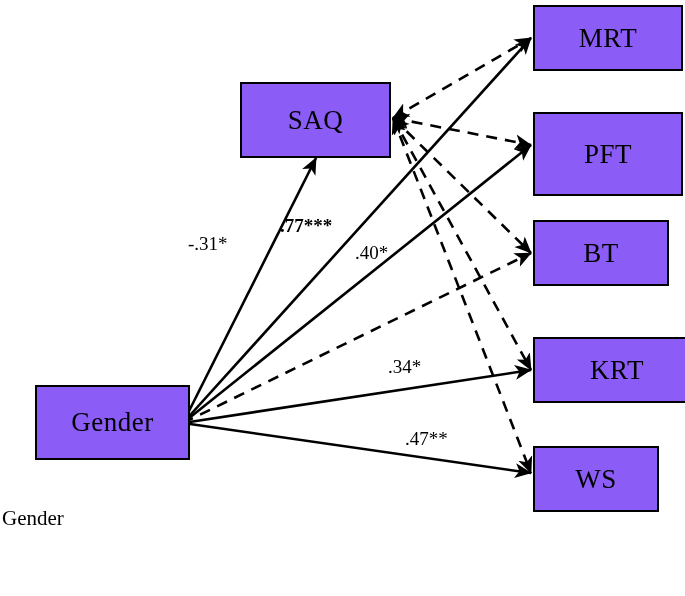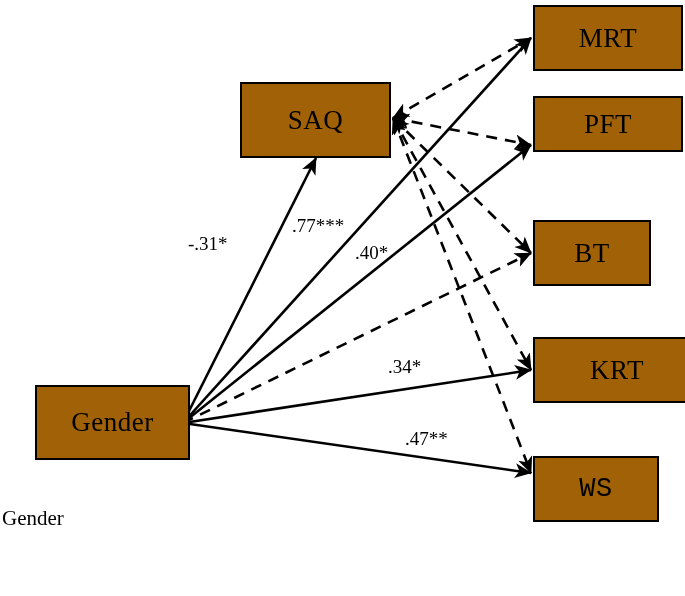--- a/index.html
+++ b/index.html
@@ -19,21 +19,21 @@
     position: absolute;
     left: 0;
     top: 0;
     width: 685px;
     height: 596px;
   }
   .node {
     position: absolute;
     box-sizing: border-box;
     border: 2px solid #000000;
-    background: #a16207;
+    background: #8b5cf6;
     display: flex;
     align-items: center;
     justify-content: center;
     color: #000000;
     z-index: 3;
   }
   .node-label {
     font-size: 27px;
     line-height: 1;
     letter-spacing: 0.5px;
@@ -91,36 +91,36 @@
 
   <div class="node" style="left: 240px; top: 82px; width: 151px; height: 76px;">
     <span class="node-label">SAQ</span>
   </div>
   <div class="node" style="left: 35px; top: 385px; width: 155px; height: 75px;">
     <span class="node-label">Gender</span>
   </div>
   <div class="node" style="left: 533px; top: 5px; width: 150px; height: 66px;">
     <span class="node-label">MRT</span>
   </div>
-  <div class="node" style="left: 533px; top: 96px; width: 150px; height: 56px;">
+  <div class="node" style="left: 533px; top: 112px; width: 150px; height: 84px;">
     <span class="node-label">PFT</span>
   </div>
-  <div class="node" style="left: 533px; top: 220px; width: 118px; height: 66px;">
+  <div class="node" style="left: 533px; top: 220px; width: 136px; height: 66px;">
     <span class="node-label">BT</span>
   </div>
   <div class="node" style="left: 533px; top: 337px; width: 168px; height: 66px;">
     <span class="node-label">KRT</span>
   </div>
-  <div class="node" style="left: 533px; top: 456px; width: 126px; height: 66px; font-family: Liberation Mono, monospace;">
+  <div class="node" style="left: 533px; top: 446px; width: 126px; height: 66px;">
     <span class="node-label">WS</span>
   </div>
 
   <div id="edge-labels">
       <div class="edge-label" style="left: 150px; top: 234px; margin-left: 38px;">-.31*</div>
-      <div class="edge-label" style="left: 292px; top: 216px;">.77***</div>
+      <div class="edge-label" style="left: 280px; top: 216px; font-weight: bold;">.77***</div>
       <div class="edge-label" style="left: 355px; top: 243px;">.40*</div>
       <div class="edge-label" style="left: 388px; top: 357px;">.34*</div>
       <div class="edge-label" style="left: 405px; top: 429px;">.47**</div>
     </div>
 
   <div id="legend">
     <div>Gender</div>
   </div>
 
 </div>

